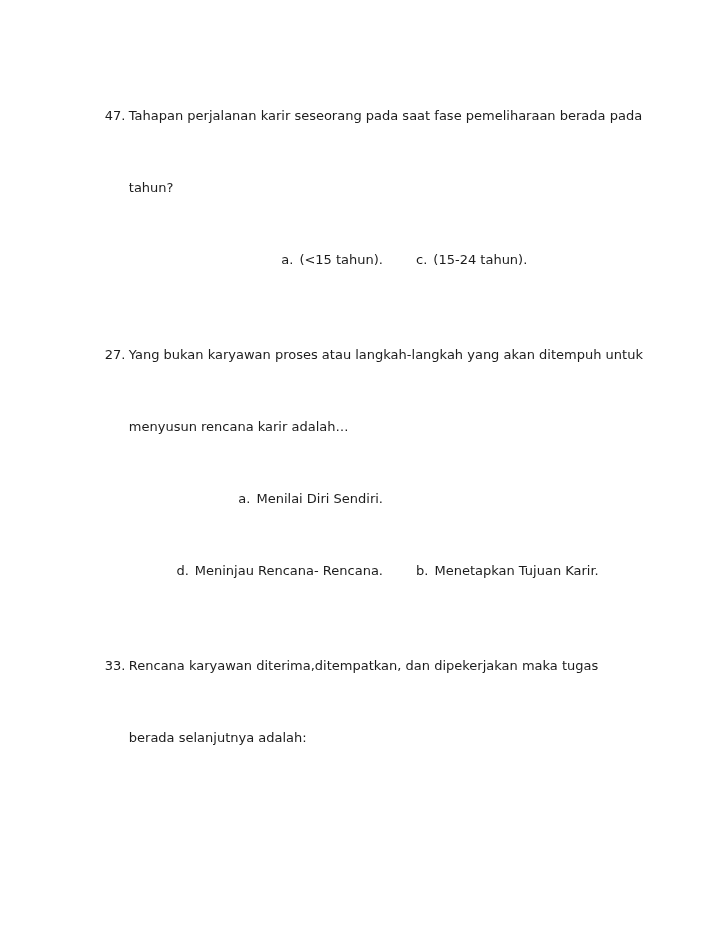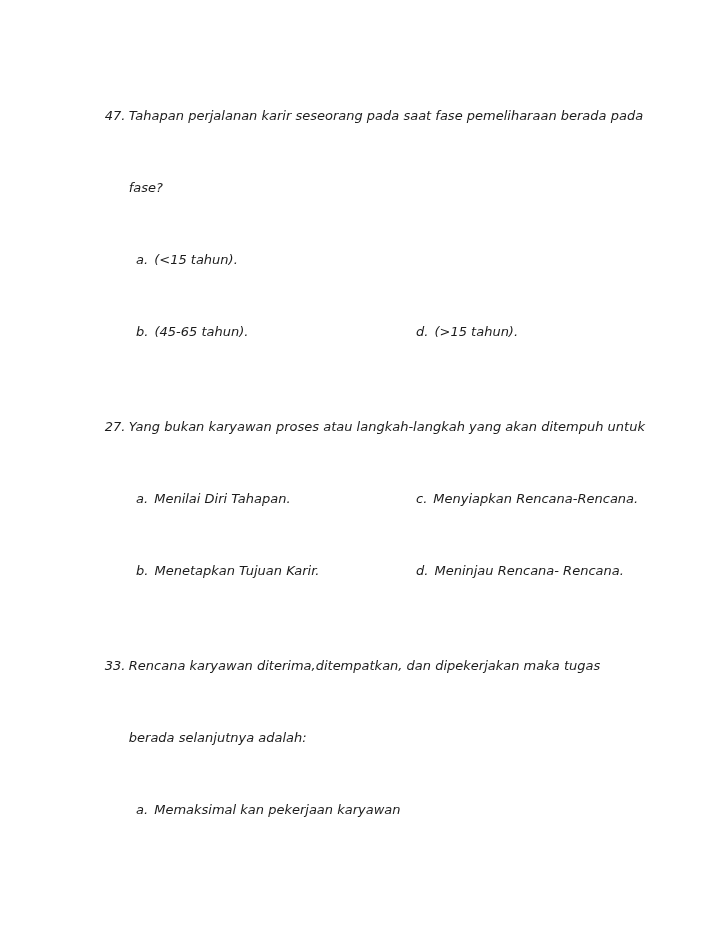--- a/index.html
+++ b/index.html
@@ -17,21 +17,20 @@
     overflow: hidden;
   }
   .page {
     position: absolute;
     left: 80px;
     top: 80px;
     width: 640px;
   }
   .question {
     margin-bottom: 23px;
-    font-style: italic;
   }
   .q-line {
     line-height: 24px;
     white-space: pre;
   }
   .q-num {
     display: inline-block;
     min-width: 24px;
     white-space: pre;
   }
@@ -41,20 +40,21 @@
   .q-line.cont {
     padding-left: 24px;
   }
   .opt-row {
     display: flex;
     line-height: 24px;
     padding-left: 23px;
   }
   .opt-cell {
     white-space: pre;
+    text-align: right;
   }
   .opt-row.two-col .opt-cell:first-child {
     width: 280px;
   }
   .opt-label {
     margin-right: 6px;
     white-space: pre;
   }
   .opt-label:empty {
     margin-right: 0;
@@ -66,72 +66,62 @@
 </head>
 <body>
 
 <div class="page">
 
   <div class="question">
     <div class="q-line">
       <span class="q-num">47.</span><span class="q-text">Tahapan perjalanan karir seseorang pada saat fase pemeliharaan berada pada</span>
     </div>
     <div class="q-line cont">
-      <span class="q-text">fase?</span>
+      <span class="q-text">tahun?</span>
     </div>
     <div class="opt-row two-col">
       <div class="opt-cell">
         <span class="opt-label">a.</span><span class="opt-text">(&lt;15 tahun).</span>
       </div>
-    </div>
-    <div class="opt-row two-col">
       <div class="opt-cell">
-        <span class="opt-label">b.</span><span class="opt-text">(45-65 tahun).</span>
-      </div>
-      <div class="opt-cell">
-        <span class="opt-label">d.</span><span class="opt-text">(&gt;15 tahun).</span>
+        <span class="opt-label">c.</span><span class="opt-text">(15-24 tahun).</span>
       </div>
     </div>
   </div>
 
   <div class="question">
     <div class="q-line">
       <span class="q-num">27.</span><span class="q-text">Yang bukan karyawan proses atau langkah-langkah yang akan ditempuh untuk</span>
     </div>
+    <div class="q-line cont">
+      <span class="q-text">menyusun rencana karir adalah…</span>
+    </div>
     <div class="opt-row two-col">
       <div class="opt-cell">
-        <span class="opt-label">a.</span><span class="opt-text">Menilai Diri Tahapan.</span>
-      </div>
-      <div class="opt-cell">
-        <span class="opt-label">c.</span><span class="opt-text">Menyiapkan Rencana-Rencana.</span>
+        <span class="opt-label">a.</span><span class="opt-text">Menilai Diri Sendiri.</span>
       </div>
     </div>
     <div class="opt-row two-col">
       <div class="opt-cell">
-        <span class="opt-label">b.</span><span class="opt-text">Menetapkan Tujuan Karir.</span>
+        <span class="opt-label">d.</span><span class="opt-text">Meninjau Rencana- Rencana.</span>
       </div>
       <div class="opt-cell">
-        <span class="opt-label">d.</span><span class="opt-text">Meninjau Rencana- Rencana.</span>
+        <span class="opt-label">b.</span><span class="opt-text">Menetapkan Tujuan Karir.</span>
       </div>
     </div>
   </div>
 
   <div class="question">
     <div class="q-line">
       <span class="q-num">33.</span><span class="q-text">Rencana karyawan diterima,ditempatkan, dan dipekerjakan maka tugas</span>
     </div>
     <div class="q-line cont">
       <span class="q-text">berada selanjutnya adalah:</span>
     </div>
     <div class="opt-row">
       <div class="opt-cell">
-        <span class="opt-label">a.</span><span class="opt-text">Memaksimal kan pekerjaan karyawan</span>
-      </div>
-    </div>
-    <div class="opt-row">
-      <div class="opt-cell">
         
       </div>
     </div>
 
   </div>
 
 </div>
 
 </body></html>

